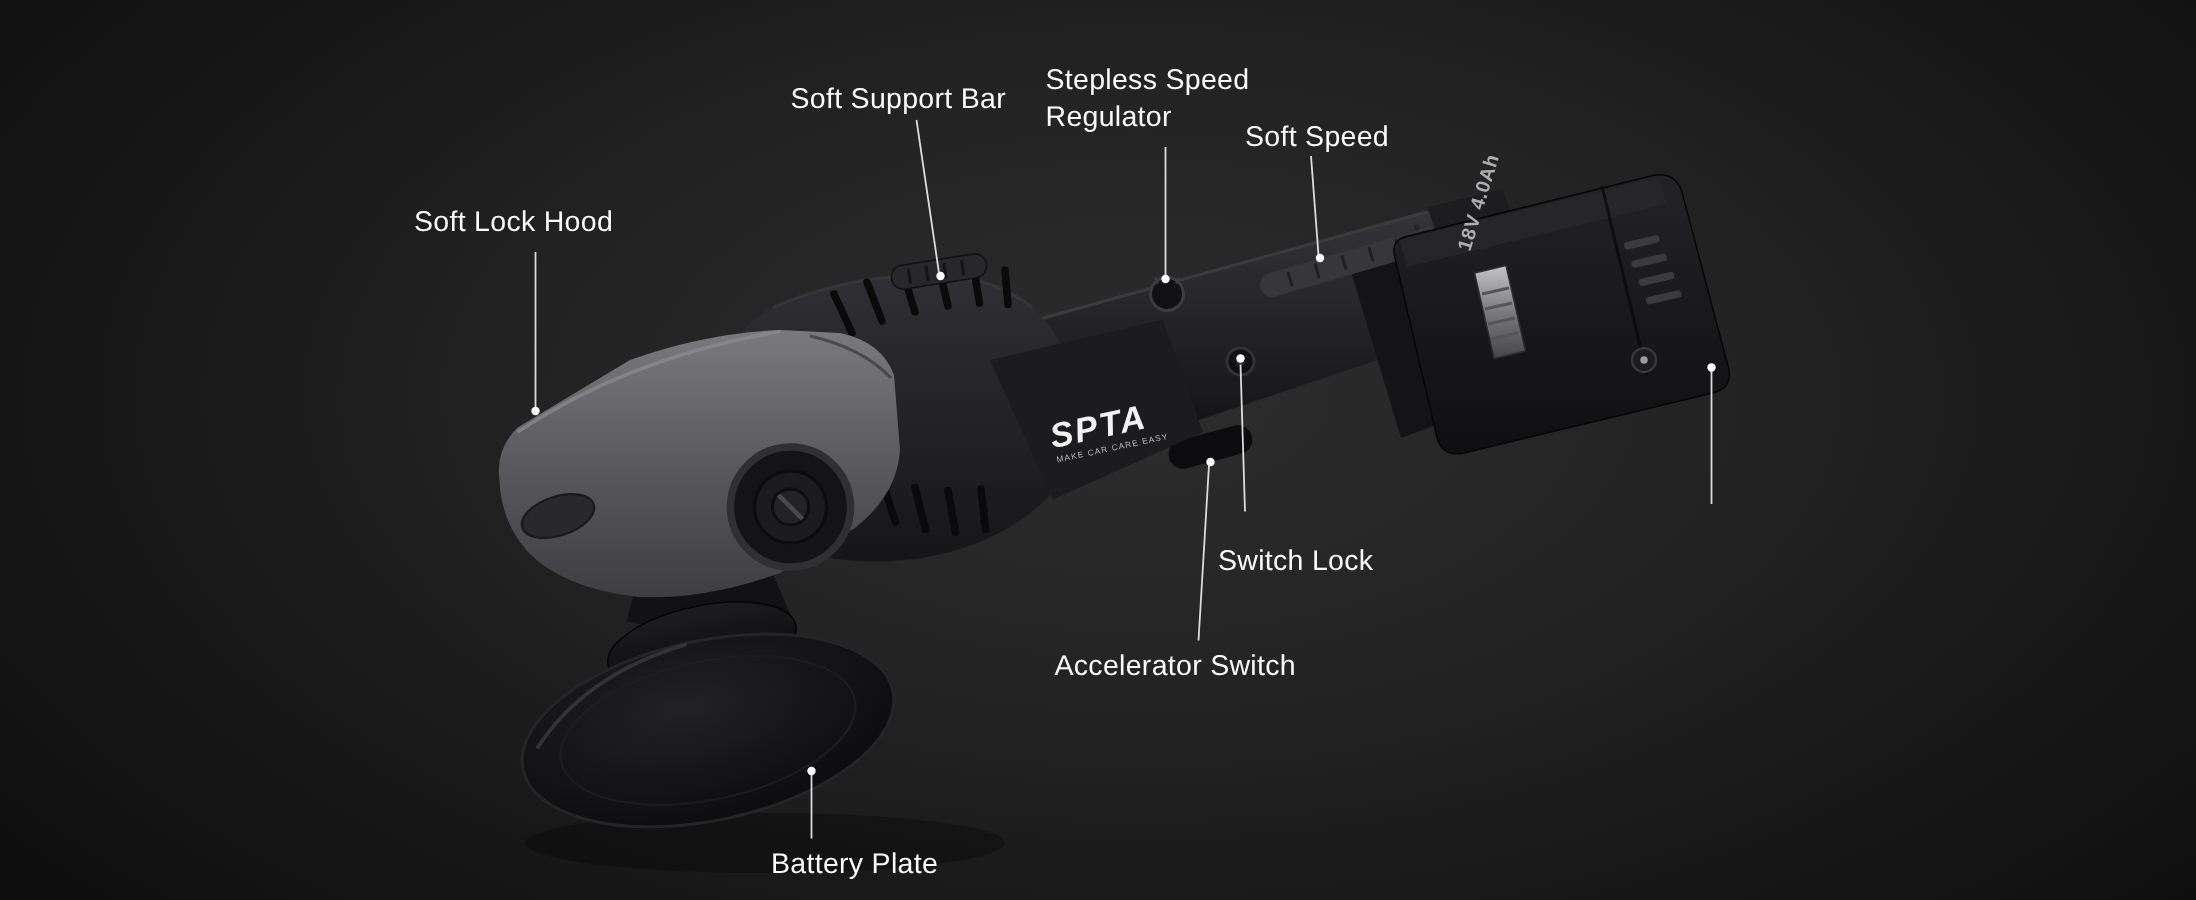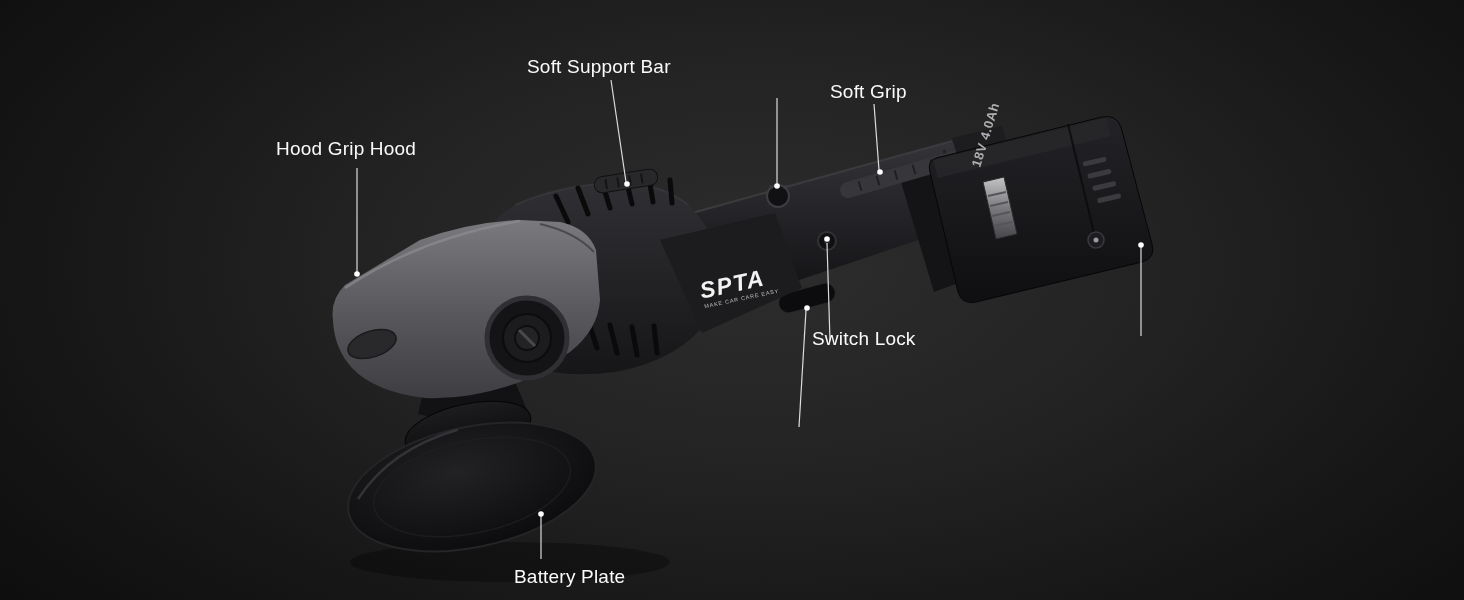--- a/index.html
+++ b/index.html
@@ -181,19 +181,21 @@
         <circle cx="627" cy="184" r="2.8"></circle>
       <circle cx="777" cy="186" r="2.8"></circle>
         <circle cx="880" cy="172" r="2.8"></circle>
       <circle cx="1141" cy="245" r="2.8"></circle>
         <circle cx="827" cy="239" r="2.8"></circle>
       <circle cx="807" cy="308" r="2.8"></circle>
         <circle cx="541" cy="514" r="2.8"></circle>
     </g>
   </svg>
 
-  <div class="callout" style="left:276px;top:136px">Hood Grip Hood</div>
+  <div class="callout" style="left:276px;top:136px">Soft Lock Hood</div>
   <div class="callout" style="left:527px;top:54px">Soft Support Bar</div>
-  <div class="callout" style="left:830px;top:79px">Soft Grip</div>
-  <div class="callout" style="left:812px;top:326px">Switch Lock</div>
+  <div class="callout wrap" style="left:697px;top:41px">Stepless Speed Regulator</div>
+  <div class="callout" style="left:830px;top:79px">Soft Speed</div>
+  <div class="callout" style="left:812px;top:362px">Switch Lock</div>
+  <div class="callout" style="left:703px;top:432px">Accelerator Switch</div>
   <div class="callout" style="left:514px;top:564px">Battery Plate</div>
 
 </div>
 
 </body></html>

